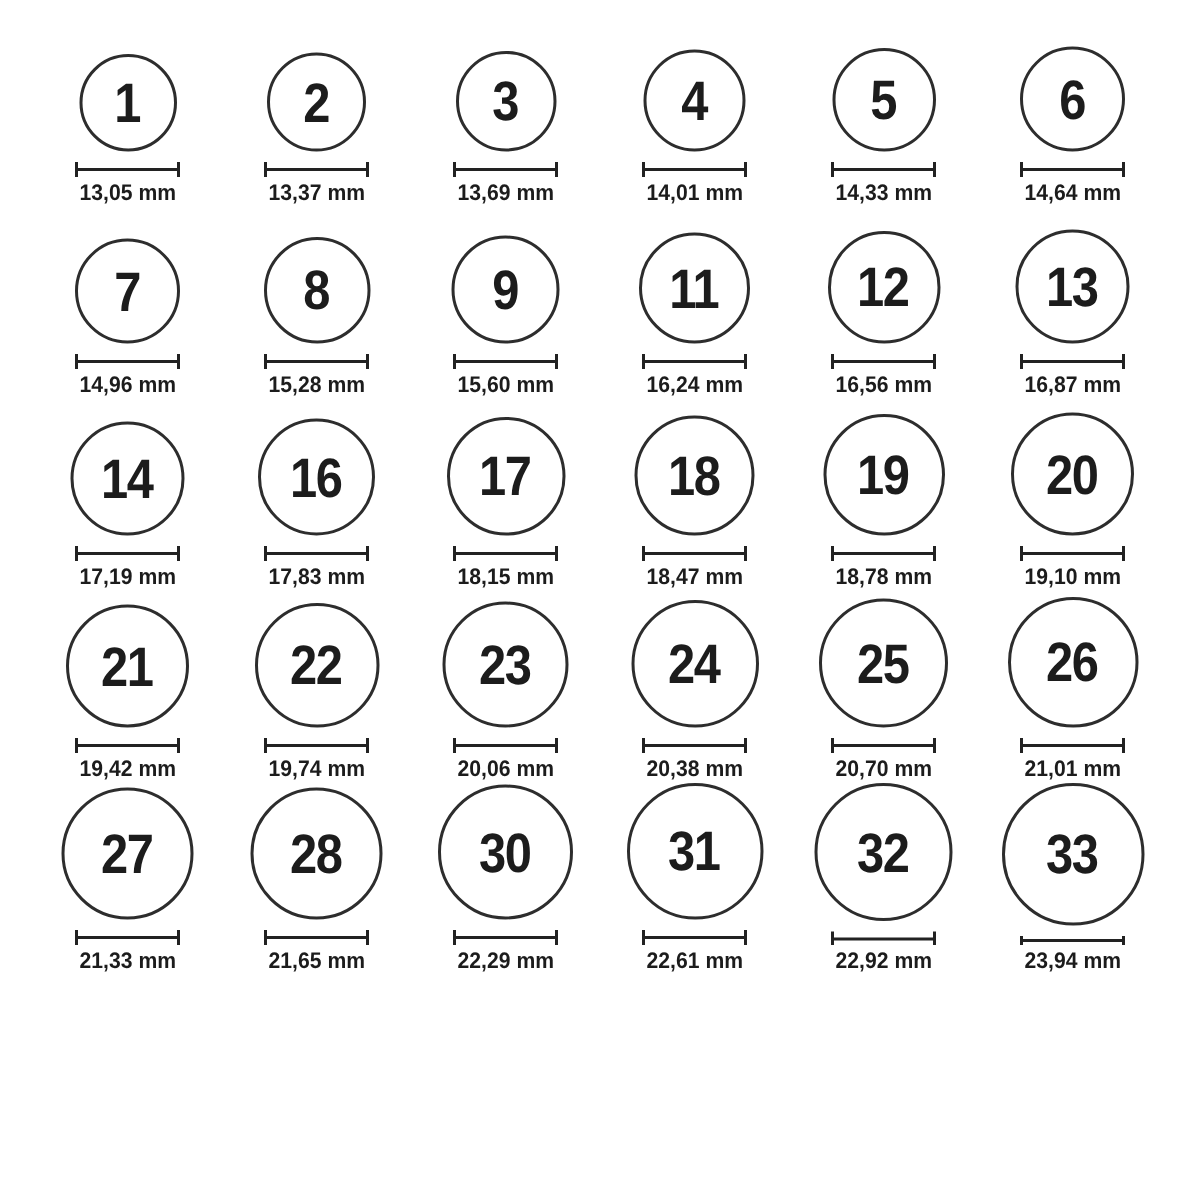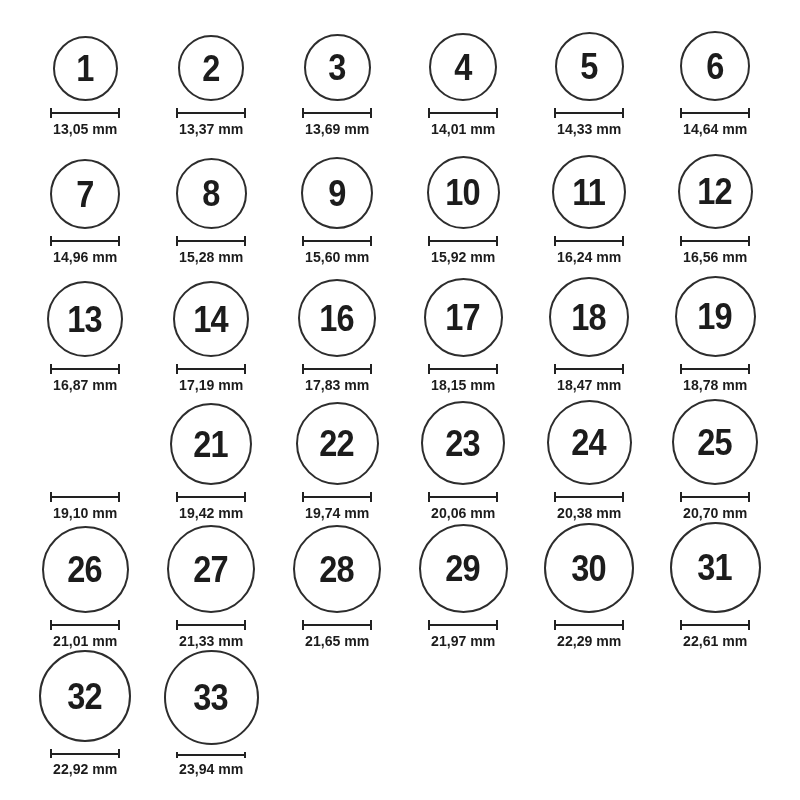--- a/index.html
+++ b/index.html
@@ -137,27 +137,20 @@
         <div class="label">15,28 mm</div>
       </div>
       <div class="cell">
         <div class="circle" style="width: 72px; height: 72px;">
           <span class="num">9</span>
         </div>
         <div class="measure"></div>
         <div class="label">15,60 mm</div>
       </div>
       <div class="cell">
-        <div class="circle" style="width: 73px; height: 73px;">
-          <span class="num">10</span>
-        </div>
-        <div class="measure"></div>
-        <div class="label">15,92 mm</div>
-      </div>
-      <div class="cell">
         <div class="circle" style="width: 74px; height: 74px;">
           <span class="num">11</span>
         </div>
         <div class="measure"></div>
         <div class="label">16,24 mm</div>
       </div>
       <div class="cell">
         <div class="circle" style="width: 75px; height: 75px;">
           <span class="num">12</span>
         </div>
@@ -200,20 +193,23 @@
         <div class="label">18,47 mm</div>
       </div>
       <div class="cell">
         <div class="circle" style="width: 81px; height: 81px; text-align: center;">
           <span class="num">19</span>
         </div>
         <div class="measure"></div>
         <div class="label">18,78 mm</div>
       </div>
       <div class="cell">
+        <div class="circle" style="width: 82px; height: 82px;">
+          <span class="num">20</span>
+        </div>
         <div class="measure"></div>
         <div class="label">19,10 mm</div>
       </div>
       <div class="cell">
         <div class="circle" style="width: 82px; height: 82px;">
           <span class="num">21</span>
         </div>
         <div class="measure"></div>
         <div class="label">19,42 mm</div>
       </div>
@@ -258,27 +254,20 @@
         </div>
         <div class="measure"></div>
         <div class="label">21,33 mm</div>
       </div>
       <div class="cell">
         <div class="circle" style="width: 88px; height: 88px; align-items: center;">
           <span class="num">28</span>
         </div>
         <div class="measure"></div>
         <div class="label">21,65 mm</div>
-      </div>
-      <div class="cell">
-        <div class="circle" style="width: 89px; height: 89px;">
-          <span class="num">29</span>
-        </div>
-        <div class="measure"></div>
-        <div class="label">21,97 mm</div>
       </div>
       <div class="cell">
         <div class="circle" style="width: 90px; height: 90px;">
           <span class="num">30</span>
         </div>
         <div class="measure"></div>
         <div class="label">22,29 mm</div>
       </div>
       <div class="cell">
         <div class="circle" style="width: 91px; height: 91px;">

